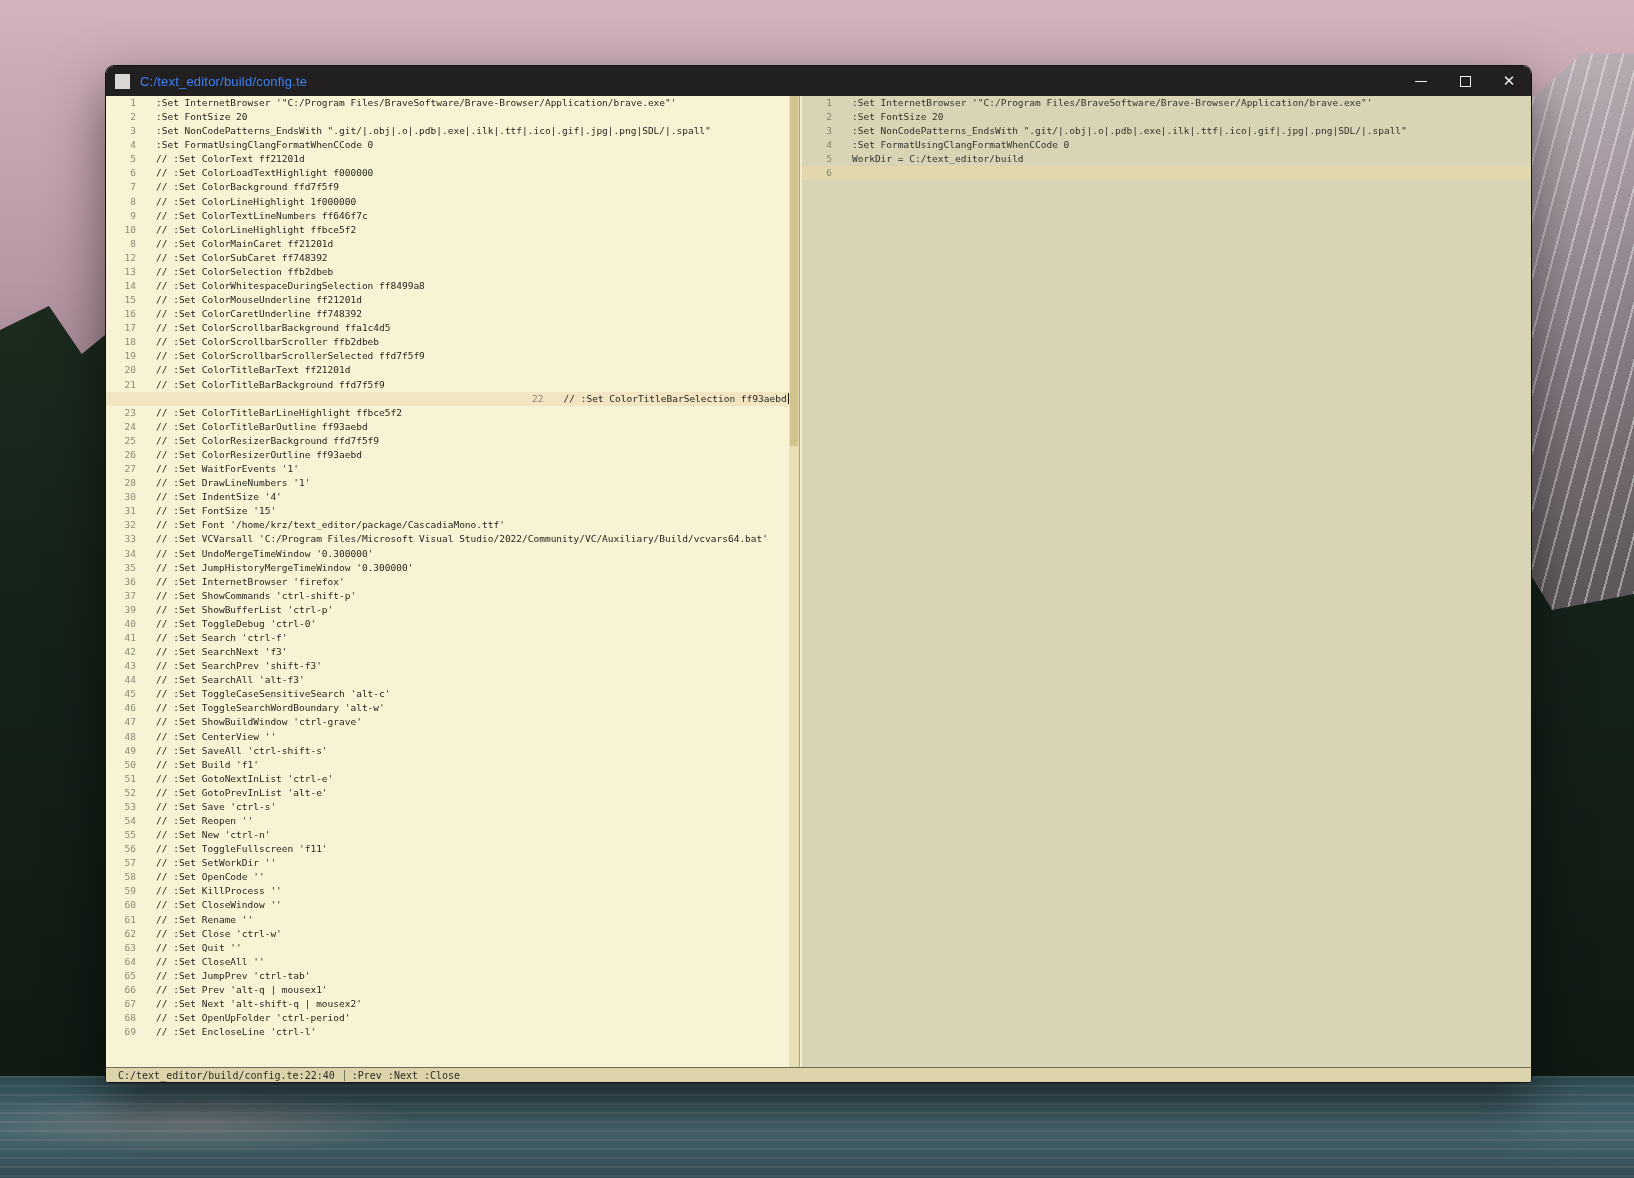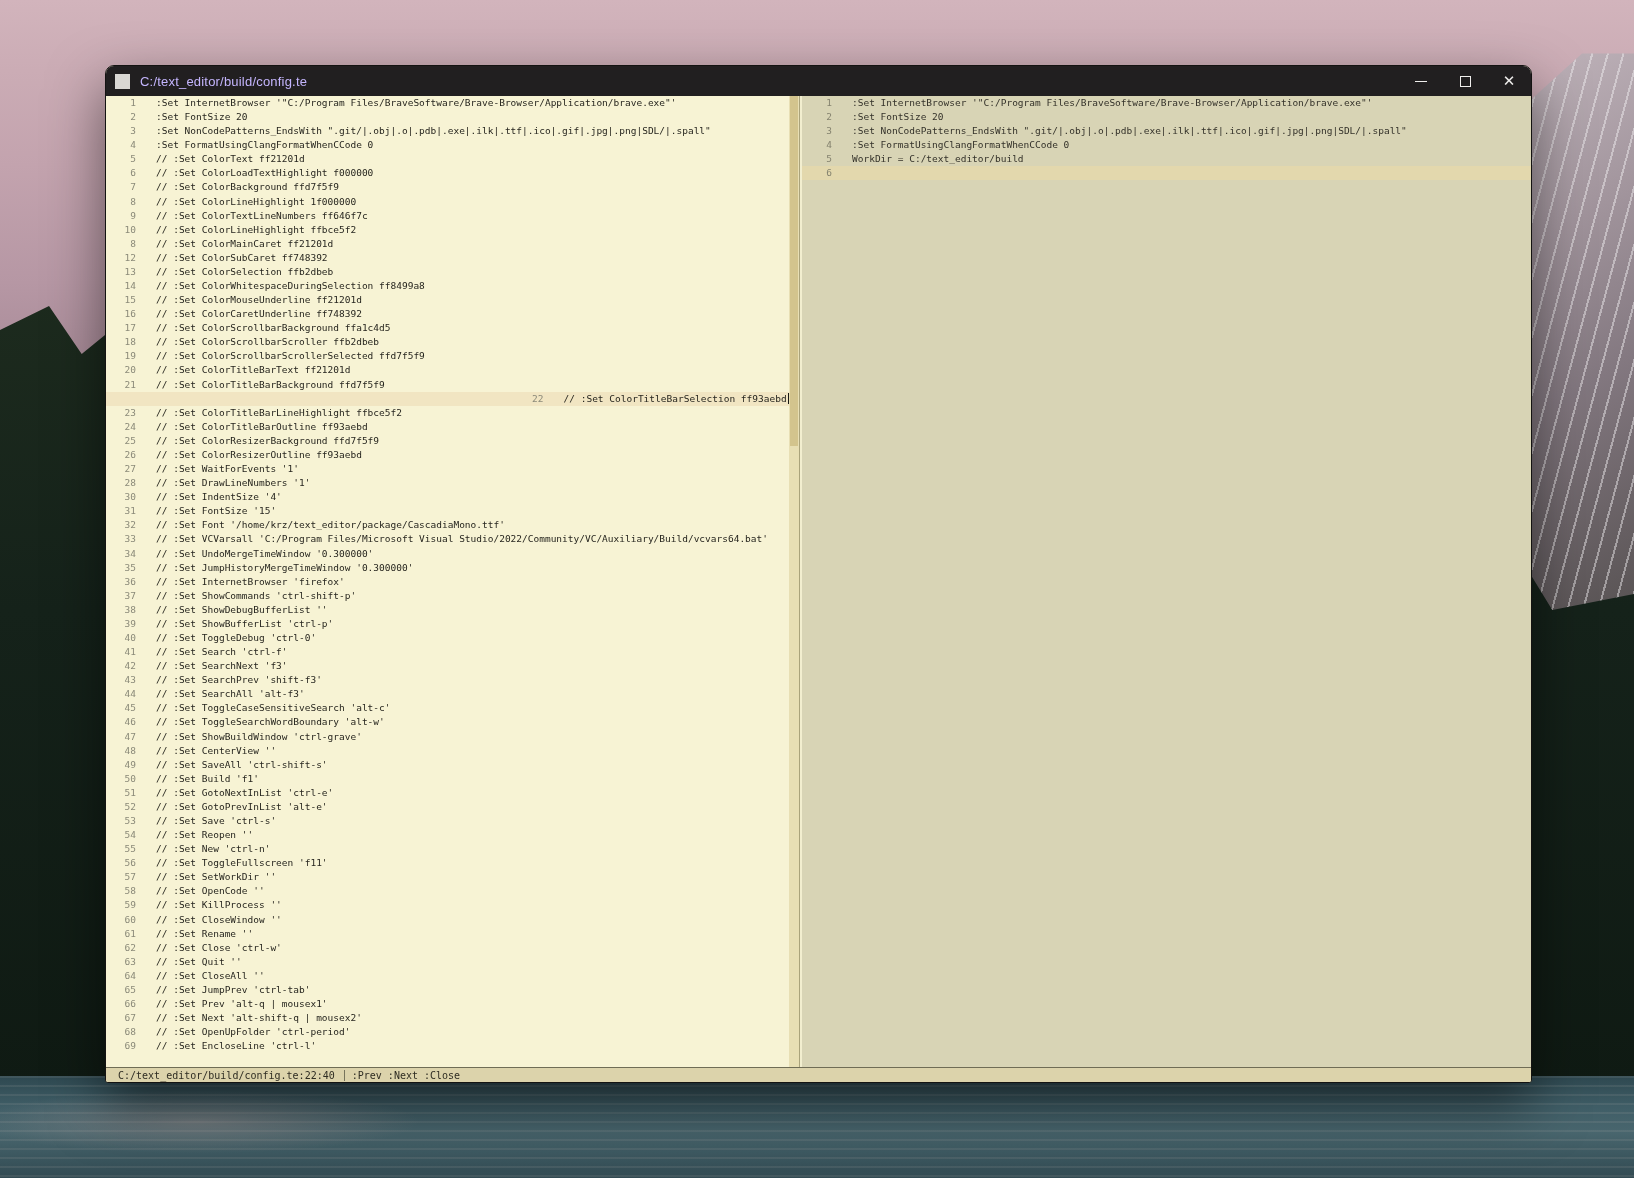--- a/index.html
+++ b/index.html
@@ -28,21 +28,21 @@
   }
 
   
   .window { position:absolute; left:105px; top:65px; width:1427px; height:1018px;
     background:#f7f3d4; border-radius:9px 9px 3px 3px; overflow:hidden;
     border:1px solid #141312; box-shadow:0 22px 55px rgba(0,0,0,.5);
     display:flex; flex-direction:column; }
 
   .titlebar { flex:0 0 30px; background:#211f20; display:flex; align-items:center; padding-left:9px; }
   .app-icon { width:15px; height:15px; background:#d9d7d3; margin-right:10px; flex:0 0 auto; }
-  .title-text { color:#c4b5fd; font:13px "Liberation Sans", sans-serif; letter-spacing:.2px; white-space:nowrap; }
+  .title-text { color:#3b82f6; font:13px "Liberation Sans", sans-serif; letter-spacing:.2px; white-space:nowrap; }
   .win-controls { margin-left:auto; display:flex; height:100%; }
   .ctl { width:44px; height:100%; display:flex; align-items:center; justify-content:center; color:#f0efed; font:13px "DejaVu Sans", sans-serif; cursor:default; }
   .ctl.max span { display:block; width:11px; height:11px; border:1.4px solid #f0efed; }
   .ctl.min span { display:block; width:12px; height:0; border-top:1.6px solid #f0efed; }
   .ctl.close { font-size:15px; }
 
   .editor-area { flex:1 1 auto; display:flex; min-height:0; overflow:hidden; }
 
   .pane { overflow:hidden; position:relative; }
   .pane-left { flex:0 0 683px; background:#f7f3d4; }
@@ -230,24 +230,20 @@
         </div>
         <div class="row">
           <span class="ln">36</span>
           <span class="code">// :Set InternetBrowser 'firefox'</span>
         </div>
         <div class="row">
           <span class="ln">37</span>
           <span class="code">// :Set ShowCommands 'ctrl-shift-p'</span>
         </div>
         <div class="row">
-          <span class="ln">38</span>
-          <span class="code">// :Set ShowDebugBufferList ''</span>
-        </div>
-        <div class="row">
           <span class="ln">39</span>
           <span class="code">// :Set ShowBufferList 'ctrl-p'</span>
         </div>
         <div class="row">
           <span class="ln">40</span>
           <span class="code">// :Set ToggleDebug 'ctrl-0'</span>
         </div>
         <div class="row">
           <span class="ln">41</span>
           <span class="code">// :Set Search 'ctrl-f'</span>

